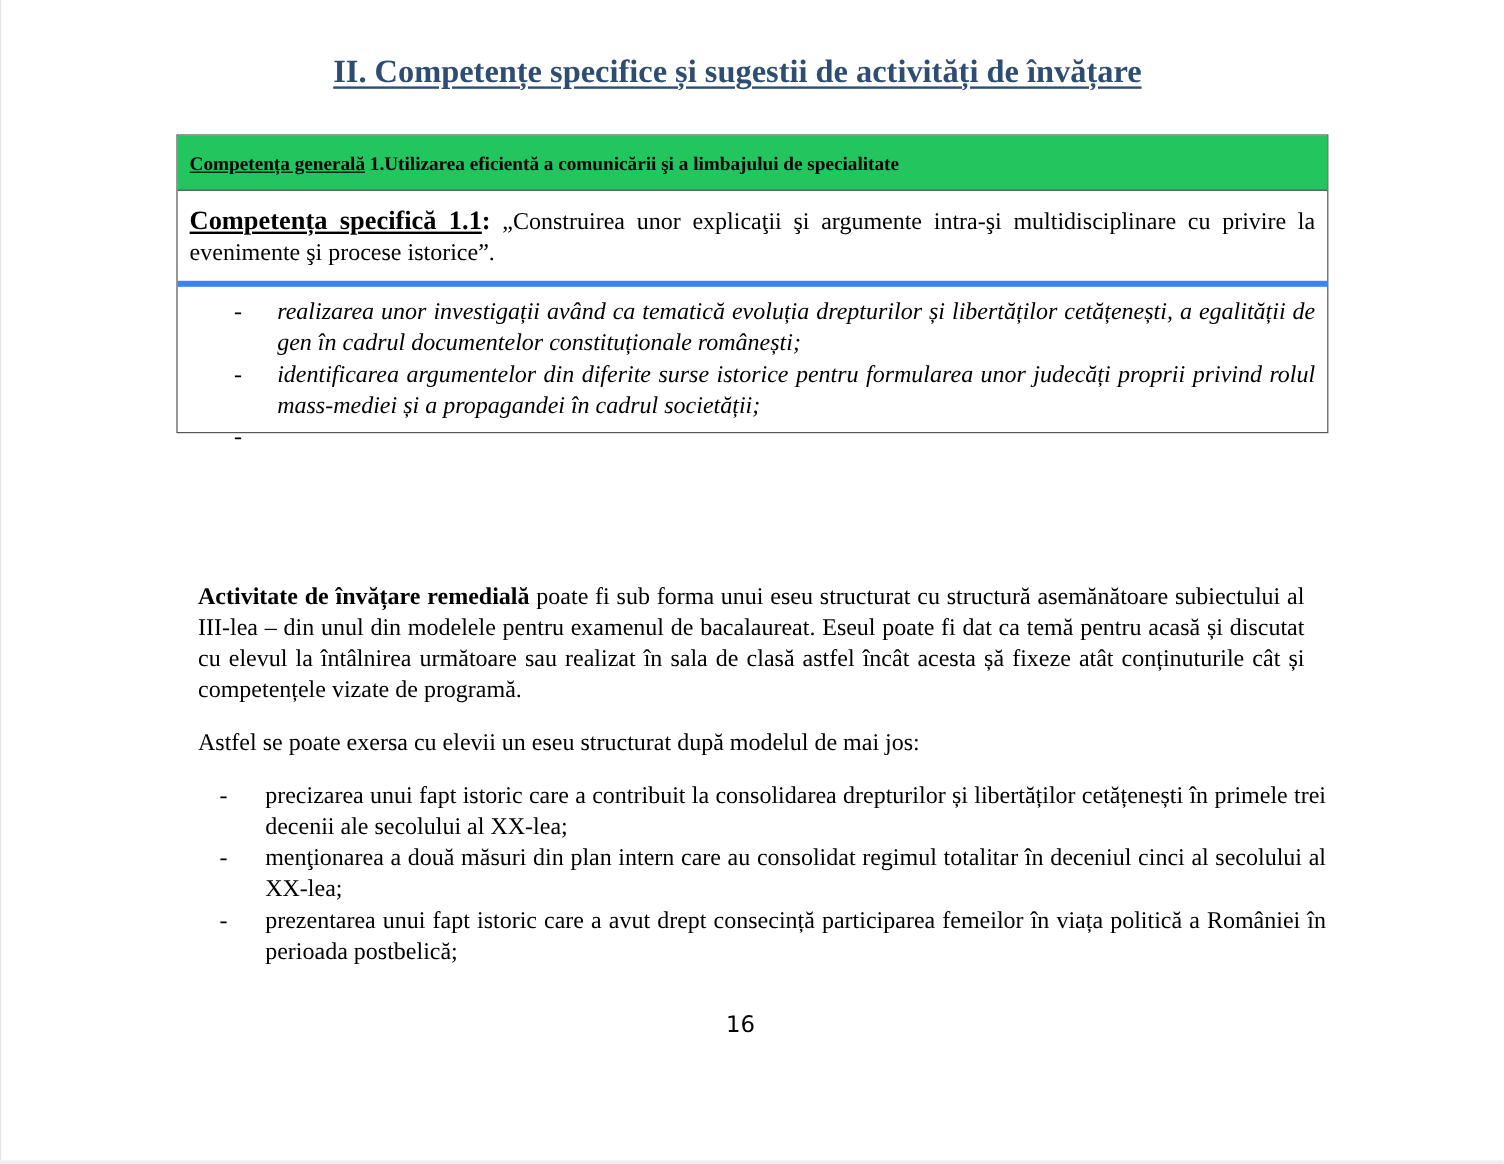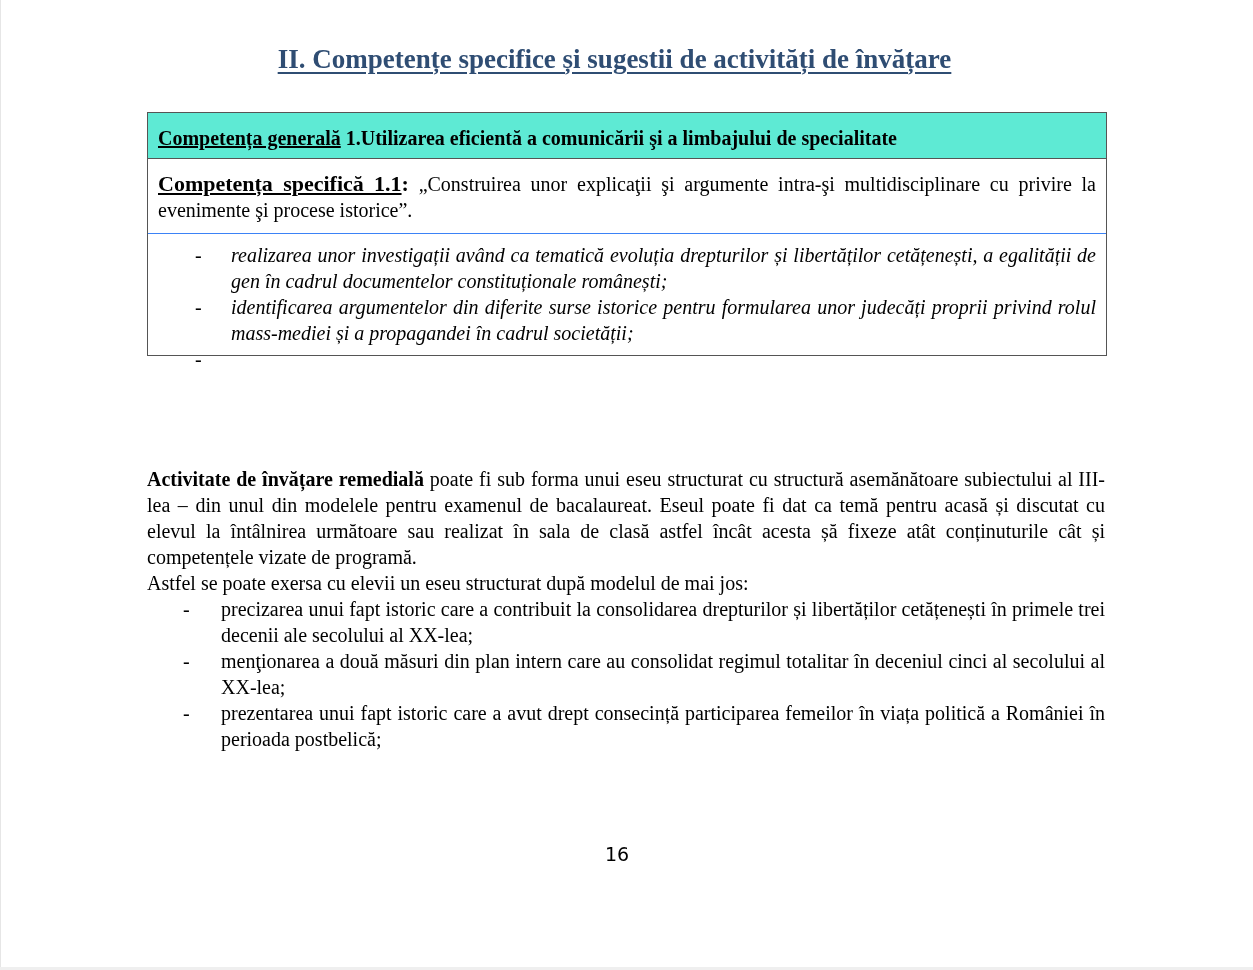--- a/index.html
+++ b/index.html
@@ -14,43 +14,43 @@
     position: absolute; left: 0; top: 44px; width: 1229px; text-align: center;
     font-size: 27px; font-weight: bold; color: #2f4d73;
     text-decoration: underline; text-underline-offset: 4px; text-decoration-thickness: 2px;
   }
 
   .comp-table {
     position: absolute; left: 147px; top: 112px; width: 958px;
     border: 1px solid #555; border-collapse: collapse;
   }
   .row-general {
-    background: #5eead4; border-bottom: 1px solid #555;
+    background: #22c55e; border-bottom: 1px solid #555;
     height: 46px; box-sizing: border-box; padding: 12px 10px 0 10px;
-    font-size: 20px; font-weight: bold; line-height: 26px;
+    font-size: 16px; font-weight: bold; line-height: 26px;
   }
   .row-general .u { text-decoration: underline; }
   .row-specific {
-    border-bottom: 1px solid #3b82f6; padding: 12px 10px 10px 10px;
+    border-bottom: 5px solid #3b82f6; padding: 12px 10px 10px 10px;
     font-size: 20px; line-height: 26px; text-align: justify;
   }
   .row-specific .spec-label { font-weight: bold; font-size: 22px; }
   .row-specific .spec-label .u { text-decoration: underline; }
   .row-activities { padding: 8px 10px 9px 10px; }
   .act-item {
     position: relative; padding-left: 73px;
     font-size: 20px; line-height: 26px; font-style: italic; text-align: justify;
   }
   .act-item .dash { position: absolute; left: 37px; top: 0; font-style: normal; }
 
   .body-block {
     position: absolute; left: 147px; top: 466px; width: 958px;
     font-size: 20px; line-height: 26px;
   }
-  .para { text-align: justify; margin: 0; }
+  .para { text-align: justify; margin: 18px; }
   .para b { font-weight: bold; }
   .indent { text-indent: 74px; }
   .list-item {
     position: relative; padding-left: 74px; text-align: justify;
   }
   .list-item .dash { position: absolute; left: 36px; top: 0; }
 
   .page-number {
     position: absolute; left: 0; top: 843px; width: 1234px; text-align: center;
     font-family: "DejaVu Sans", "Liberation Sans", sans-serif; font-size: 19px;

